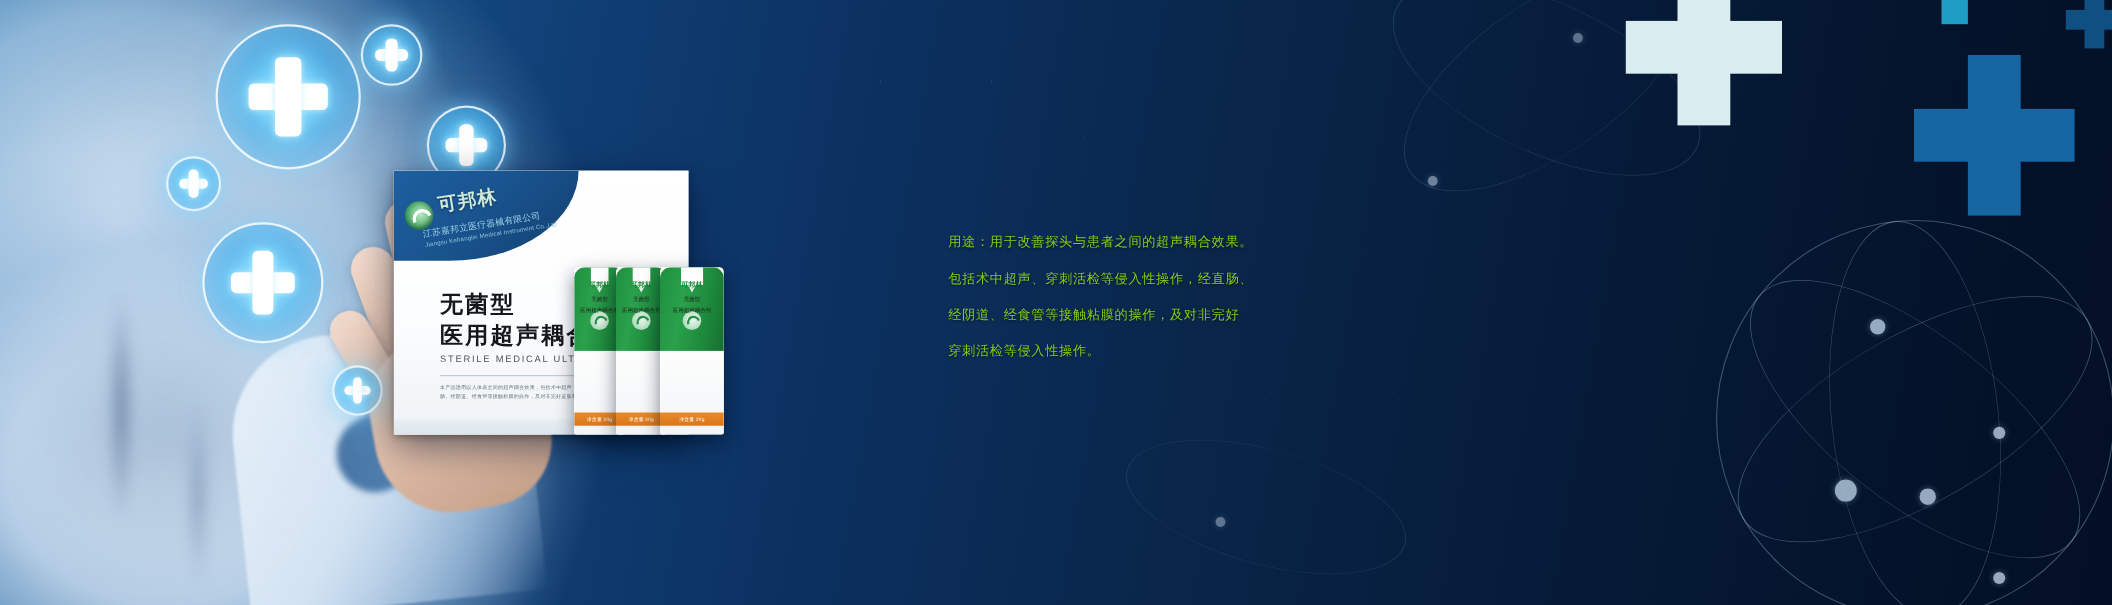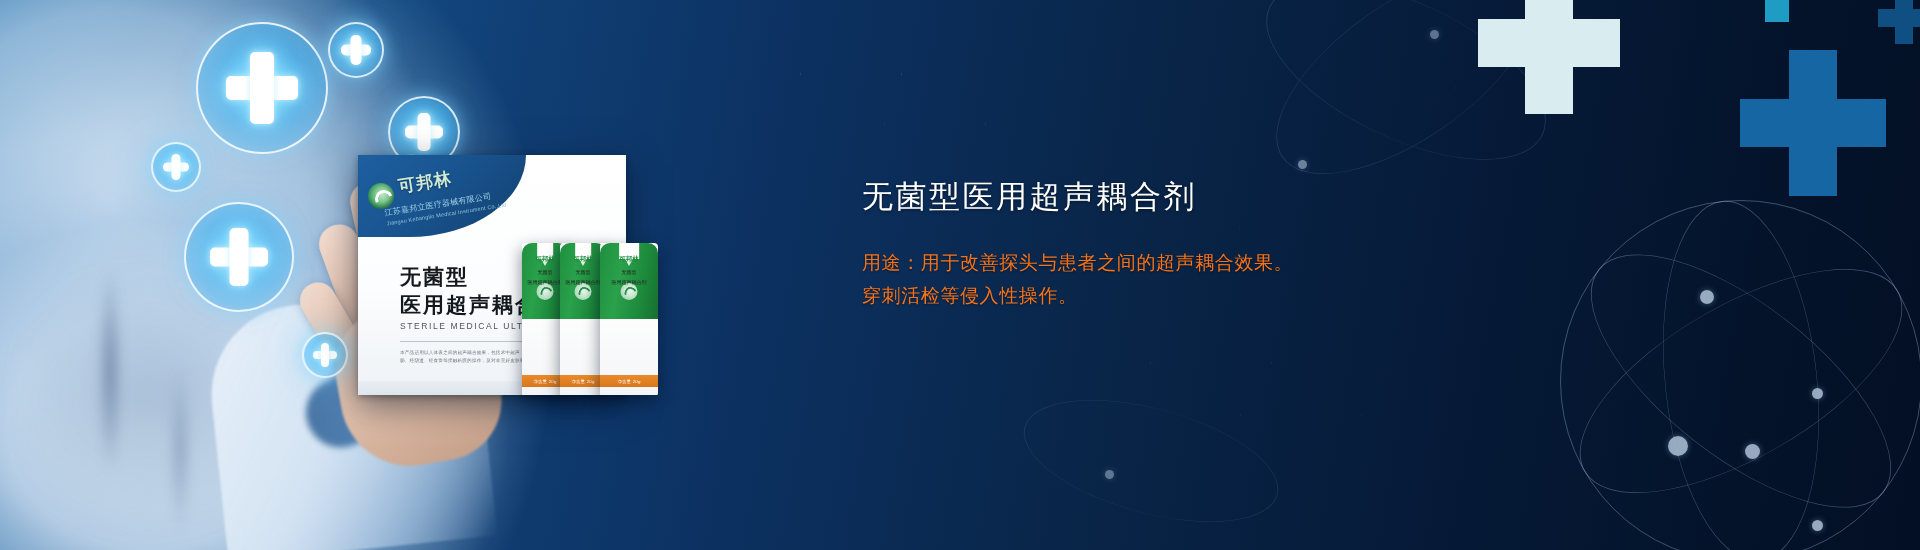--- a/index.html
+++ b/index.html
@@ -199,21 +199,21 @@
     display:flex; align-items:center; justify-content:center; letter-spacing:.2px;
   }
 
   
   .copy{position:absolute; left:862px; top:176px; width:620px; z-index:10;}
   .headline{
     font-size:31px; font-weight:400; color:#ffffff; letter-spacing:2.5px;
     text-shadow:0 1px 3px rgba(0,0,0,.5); margin:0;
   }
   .desc{margin:0; padding-top:28px;}
-  .desc p{margin:0; font-size:19px; line-height:33px; color:#f97316; letter-spacing:.6px; text-shadow:0 1px 2px rgba(0,0,0,.45);}
+  .desc p{margin:0; font-size:12px; line-height:33px; color:#84cc16; letter-spacing:.6px; text-shadow:0 1px 2px rgba(0,0,0,.45);}
 </style>
 </head>
 <body>
 
 <div class="banner">
 
   <div class="layer z2">
     <div class="hex" style="left:800px;top:22px;width:100px;height:102px;"></div>
     <div class="hex" style="left:884px;top:72px;width:100px;height:102px;opacity:.7;"></div>
     <div class="hex" style="left:1150px;top:300px;width:120px;height:124px;opacity:.55;"></div>
@@ -362,20 +362,21 @@
         <span class="swirl"></span>
       <span class="body"></span>
       <span class="mk">可邦林</span>
       <span class="l1">无菌型</span>
       <span class="l2">医用超声耦合剂</span>
       <span class="band">净含量 20g</span>
     </div>
   </div>
 
   <div class="copy">
-    <h1 class="headline">无菌型医用超声耦合剂</h1>
     <div class="desc">
       <p>用途：用于改善探头与患者之间的超声耦合效果。</p>
+      <p>包括术中超声、穿刺活检等侵入性操作，经直肠、</p>
+      <p>经阴道、经食管等接触粘膜的操作，及对非完好</p>
       <p>穿刺活检等侵入性操作。</p>
     </div>
   </div>
 
 </div>
 
 </body></html>

